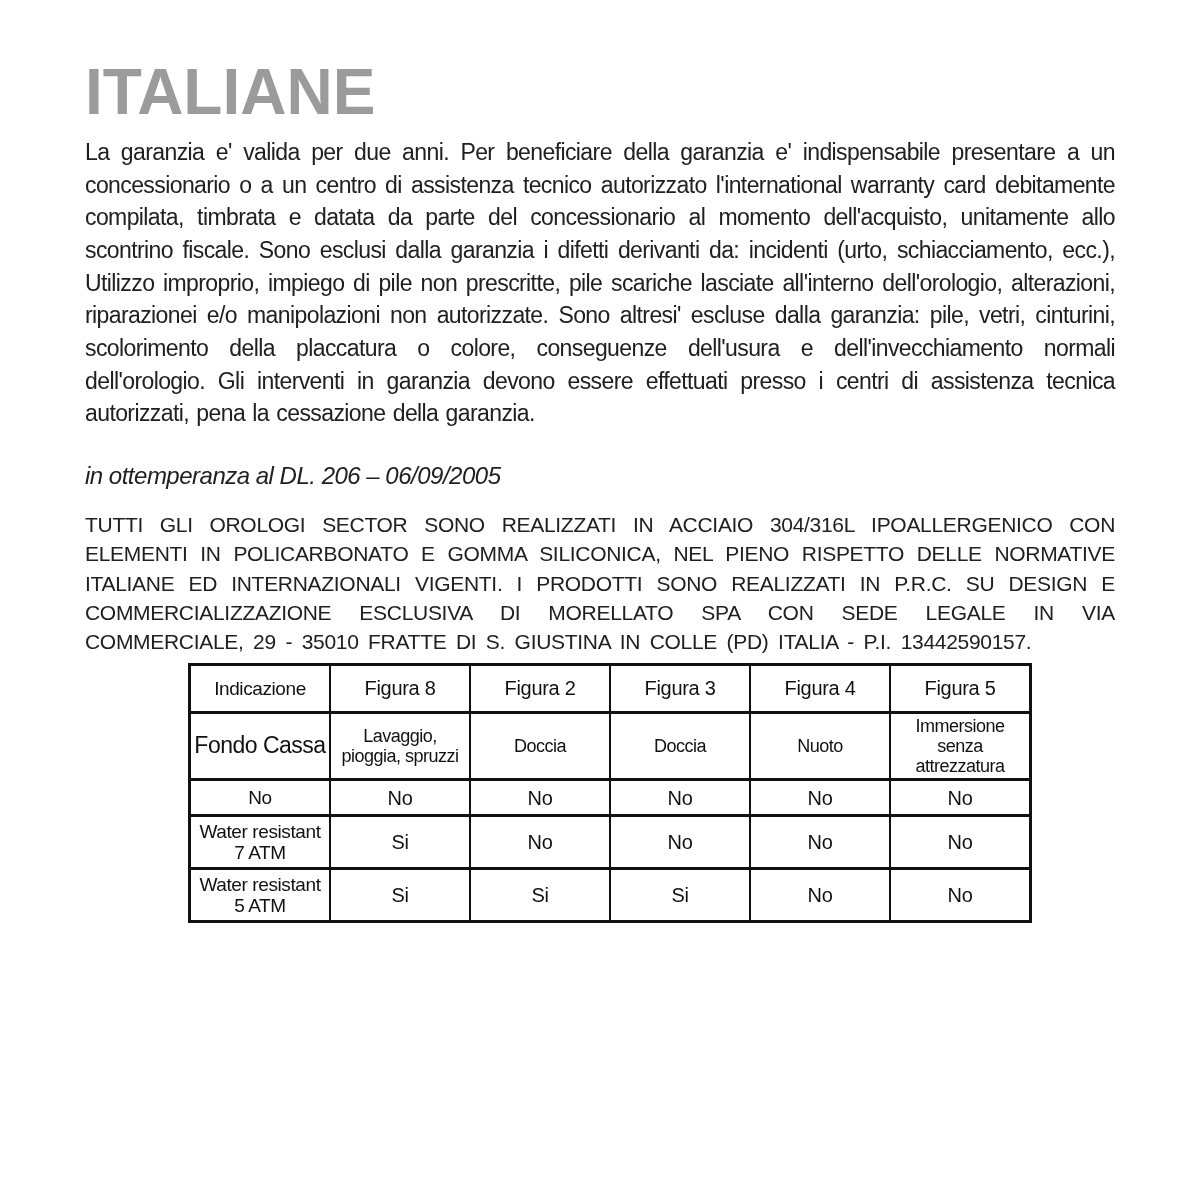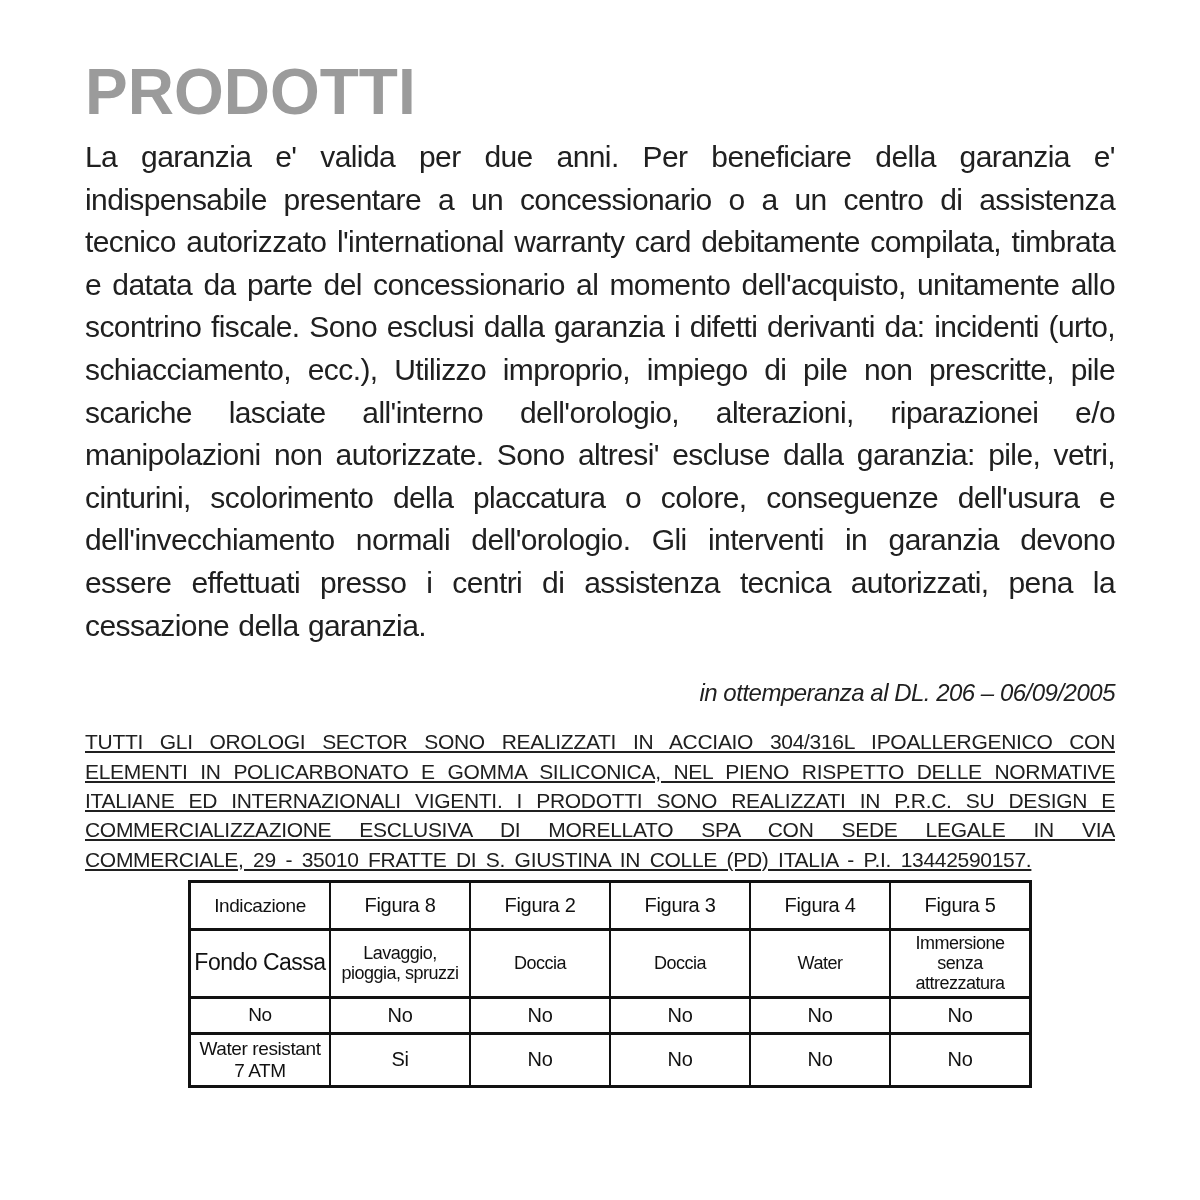--- a/index.html
+++ b/index.html
@@ -19,45 +19,44 @@
   }
   .page-title {
     font-size: 64px;
     font-weight: bold;
     color: #9b9b9b;
     letter-spacing: 0px;
     margin: 0 0 12px 0;
     line-height: 1.0;
   }
   .body-par {
-    font-size: 30px;
+    font-size: 23px;
     line-height: 1.42;
     text-align: justify;
     letter-spacing: -0.6px;
     word-spacing: 1.5px;
     color: #202020;
     margin: 0 0 26px 0;
   }
   .compliance-note {
     font-size: 24px;
     font-style: italic;
-    text-align: right;
+    text-align: left;
     color: #202020;
     letter-spacing: -0.5px;
     margin: 32px 0 20px 0;
   }
   .legal-par {
     font-size: 21px;
     line-height: 1.40;
     text-align: justify;
     letter-spacing: -0.3px;
     word-spacing: 4px;
     color: #202020;
     margin: 0 0 6px 0;
-    text-decoration: underline;
   }
   table.wr-table {
     border-collapse: collapse;
     margin-left: 103px;
     table-layout: fixed;
     border: 3px solid #111;
   }
   table.wr-table td {
     border: 2px solid #111;
     border-top-width: 3px;
@@ -80,21 +79,21 @@
   table.wr-table tr:nth-child(4) td,
   table.wr-table tr:nth-child(5) td,
   table.wr-table tr:nth-child(6) td,
   table.wr-table tr:nth-child(7) td { height: 46px; }
 </style>
 </head>
 <body>
 
 <div class="page">
 
-  <h1 class="page-title">PRODOTTI</h1>
+  <h1 class="page-title">ITALIANE</h1>
 
   <p class="body-par">La garanzia e' valida per due anni. Per beneficiare della garanzia e' indispensabile presentare a un concessionario o a un centro di assistenza tecnico autorizzato l'international warranty card debitamente compilata, timbrata e datata da parte del concessionario al momento dell'acquisto, unitamente allo scontrino fiscale. Sono esclusi dalla garanzia i difetti derivanti da: incidenti (urto, schiacciamento, ecc.), Utilizzo improprio, impiego di pile non prescritte, pile scariche lasciate all'interno dell'orologio, alterazioni, riparazionei e/o manipolazioni non autorizzate. Sono altresi' escluse dalla garanzia: pile, vetri, cinturini, scolorimento della placcatura o colore, conseguenze dell'usura e dell'invecchiamento normali dell'orologio. Gli interventi in garanzia devono essere effettuati presso i centri di assistenza tecnica autorizzati, pena la cessazione della garanzia.</p>
 
 
   <p class="compliance-note">in ottemperanza al DL. 206 – 06/09/2005</p>
 
   <p class="legal-par">TUTTI GLI OROLOGI SECTOR SONO REALIZZATI IN ACCIAIO 304/316L IPOALLERGENICO CON ELEMENTI IN POLICARBONATO E GOMMA SILICONICA, NEL PIENO RISPETTO DELLE NORMATIVE ITALIANE ED INTERNAZIONALI VIGENTI. I PRODOTTI SONO REALIZZATI IN P.R.C. SU DESIGN E COMMERCIALIZZAZIONE ESCLUSIVA DI MORELLATO SPA CON SEDE LEGALE IN VIA COMMERCIALE, 29 - 35010 FRATTE DI S. GIUSTINA IN COLLE (PD) ITALIA - P.I. 13442590157.</p>
 
   <table class="wr-table">
     <tbody>
@@ -104,35 +103,43 @@
       <td>Figura 2</td>
       <td>Figura 3</td>
       <td>Figura 4</td>
       <td>Figura 5</td>
     </tr>
     <tr>
       <td>Fondo Cassa</td>
       <td>Lavaggio, pioggia, spruzzi</td>
       <td>Doccia</td>
       <td>Doccia</td>
-      <td>Water</td>
+      <td>Nuoto</td>
       <td>Immersione senza attrezzatura</td>
     </tr>
     <tr>
       <td>No</td>
       <td>No</td>
       <td>No</td>
       <td>No</td>
       <td>No</td>
       <td>No</td>
     </tr>
     <tr>
       <td>Water resistant 7 ATM</td>
       <td>Si</td>
       <td>No</td>
       <td>No</td>
       <td>No</td>
       <td>No</td>
     </tr>
+    <tr>
+      <td>Water resistant 5 ATM</td>
+      <td>Si</td>
+      <td>Si</td>
+      <td>Si</td>
+      <td>No</td>
+      <td>No</td>
+    </tr>
   </tbody>
     </table>
 
 </div>
 
 </body></html>

